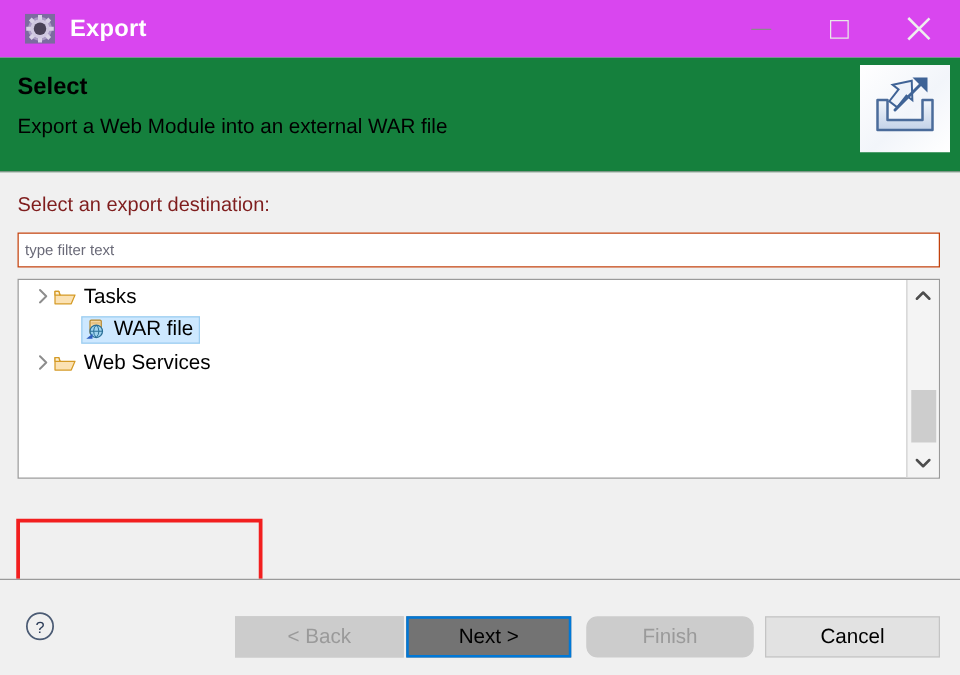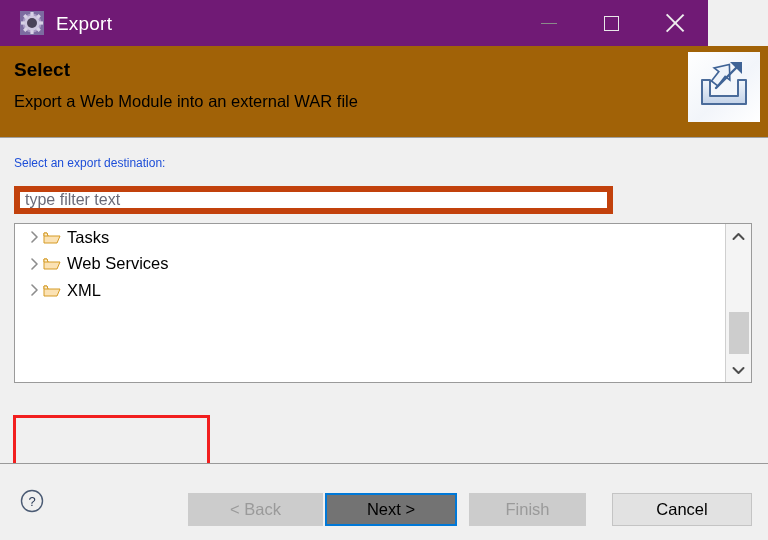--- a/index.html
+++ b/index.html
@@ -18,25 +18,26 @@
     height: 540px;
     overflow: hidden;
     background: #f0f0f0;
     box-sizing: border-box;
   }
 
   
   .titlebar {
     position: absolute;
     left: 0; top: 0;
-    width: 708px;
+    width: 768px;
     height: 46px;
-    background: #701a75;
-    display: flex;
-    align-items: center;
+    background: #d946ef;
+    display: flex;
+    align-items: center;
+    font-weight: bold;
   }
   .title-icon {
     width: 24px;
     height: 24px;
     margin-left: 20px;
     margin-right: 12px;
     flex: 0 0 auto;
     position: relative;
   }
   .title-text {
@@ -90,21 +91,21 @@
   }
   .close-glyph::before { transform: translate(-50%, -3px) rotate(45deg); }
   .close-glyph::after  { transform: translate(-50%, -3px) rotate(-45deg); }
 
   
   .header {
     position: absolute;
     left: 0; top: 46px;
     width: 768px;
     height: 92px;
-    background: #a16207;
+    background: #15803d;
     border-bottom: 1px solid #a0a0a0;
     box-sizing: border-box;
   }
   .header-title {
     position: absolute;
     left: 14px;
     top: 13px;
     font-size: 19px;
     font-weight: bold;
     color: #000000;
@@ -129,34 +130,34 @@
     position: absolute;
     left: 0; top: 138px;
     width: 768px;
     height: 325px;
     background: #f0f0f0;
   }
   .dest-label {
     position: absolute;
     left: 14px;
     top: 18px;
-    font-size: 12px;
-    color: #1d4ed8;
+    font-size: 16px;
+    color: #7f1d1d;
   }
   .filter-box {
     position: absolute;
     left: 14px;
     top: 48px;
-    width: 599px;
+    width: 738px;
     height: 28px;
     background: #ffffff;
-    border: 6px solid #c2410c;
+    border: 1px solid #c2410c;
     box-sizing: border-box;
     font-family: "Liberation Sans", sans-serif;
-    font-size: 16px;
+    font-size: 12px;
     color: #6a6a78;
     padding: 0 5px;
     outline: none;
   }
   .filter-box::placeholder { color: #6a6a78; opacity: 1; }
 
   .tree-wrap {
     position: absolute;
     left: 14px;
     top: 85px;
@@ -300,21 +301,21 @@
     background: #cccccc;
     border: 1px solid #cccccc;
     color: #9a9a9a;
   }
   .btn.focused {
     background: #737373;
     border: 2px solid #0078d7;
   }
   .btn-back   { left: 188px; width: 135px; }
   .btn-next   { left: 325px; width: 132px; }
-  .btn-finish { left: 469px; width: 117px; }
+  .btn-finish { left: 469px; width: 134px; border-radius: 9px; }
   .btn-cancel { left: 612px; width: 140px; }
 </style>
 </head>
 <body>
 
 <div id="app">
 
   <div class="titlebar">
     <div class="title-icon">
       <svg viewBox="0 0 24 24" width="24" height="24">
@@ -393,50 +394,51 @@
             <svg width="18" height="15" viewBox="0 0 18 15">
               <path d="M1 3 L1 13 L14 13 L17 6 L5 6 L4 3 Z" fill="#fbe2b4" stroke="#d59b27" stroke-width="1" stroke-linejoin="round"></path>
               <path d="M1 3 L1 6 L5 6 L4 3 Z" fill="#fdf0d4" stroke="#d59b27" stroke-width="1" stroke-linejoin="round"></path>
             </svg>
           </span>
           <span class="row-label">Tasks</span>
         </div>
 
 
 
+        <div class="tree-row child">
+          <span class="child-indent"></span>
+          <span class="sel-chip">
+            <span class="jar-icon">
+              <svg width="18" height="17" viewBox="0 0 18 17">
+                <rect x="4" y="1" width="9" height="11" rx="1" fill="#f5d9a8" stroke="#b5882f" stroke-width="1"></rect>
+                <rect x="5" y="2.5" width="7" height="2" fill="#e9c382"></rect>
+                <circle cx="9" cy="10" r="5" fill="#9fd4ef" stroke="#2a6f96" stroke-width="1"></circle>
+                <path d="M4 10 h10 M9 5 a7 7 0 0 1 0 10 a7 7 0 0 1 0 -10" fill="none" stroke="#2a6f96" stroke-width="0.8"></path>
+                <path d="M1 16 L6 16 L6 12 Z" fill="#2f5fc0"></path>
+              </svg>
+            </span>
+            <span class="row-label">WAR file</span>
+          </span>
+        </div>
 
         <div class="tree-row">
           <span class="twisty">
             <svg width="9" height="12" viewBox="0 0 9 12">
                 <path d="M2 1 L7 6 L2 11" fill="none" stroke="#8d8d8d" stroke-width="1.6" stroke-linecap="round" stroke-linejoin="round"></path>
               </svg>
           </span>
           <span class="folder-icon">
             <svg width="18" height="15" viewBox="0 0 18 15">
               <path d="M1 3 L1 13 L14 13 L17 6 L5 6 L4 3 Z" fill="#fbe2b4" stroke="#d59b27" stroke-width="1" stroke-linejoin="round"></path>
               <path d="M1 3 L1 6 L5 6 L4 3 Z" fill="#fdf0d4" stroke="#d59b27" stroke-width="1" stroke-linejoin="round"></path>
             </svg>
           </span>
           <span class="row-label">Web Services</span>
         </div>
 
-        <div class="tree-row">
-          <span class="twisty">
-            <svg width="9" height="12" viewBox="0 0 9 12">
-                <path d="M2 1 L7 6 L2 11" fill="none" stroke="#8d8d8d" stroke-width="1.6" stroke-linecap="round" stroke-linejoin="round"></path>
-              </svg>
-          </span>
-          <span class="folder-icon">
-            <svg width="18" height="15" viewBox="0 0 18 15">
-              <path d="M1 3 L1 13 L14 13 L17 6 L5 6 L4 3 Z" fill="#fbe2b4" stroke="#d59b27" stroke-width="1" stroke-linejoin="round"></path>
-              <path d="M1 3 L1 6 L5 6 L4 3 Z" fill="#fdf0d4" stroke="#d59b27" stroke-width="1" stroke-linejoin="round"></path>
-            </svg>
-          </span>
-          <span class="row-label">XML</span>
-        </div>
 
       </div>
 
       <div class="vscroll">
         <div class="sb-arrow up">
           <svg width="13" height="9" viewBox="0 0 13 9">
               <path d="M1.5 7 L6.5 2 L11.5 7" fill="none" stroke="#4d4d4d" stroke-width="2" stroke-linecap="round" stroke-linejoin="round"></path>
             </svg>
         </div>
         <div class="sb-thumb"></div>

